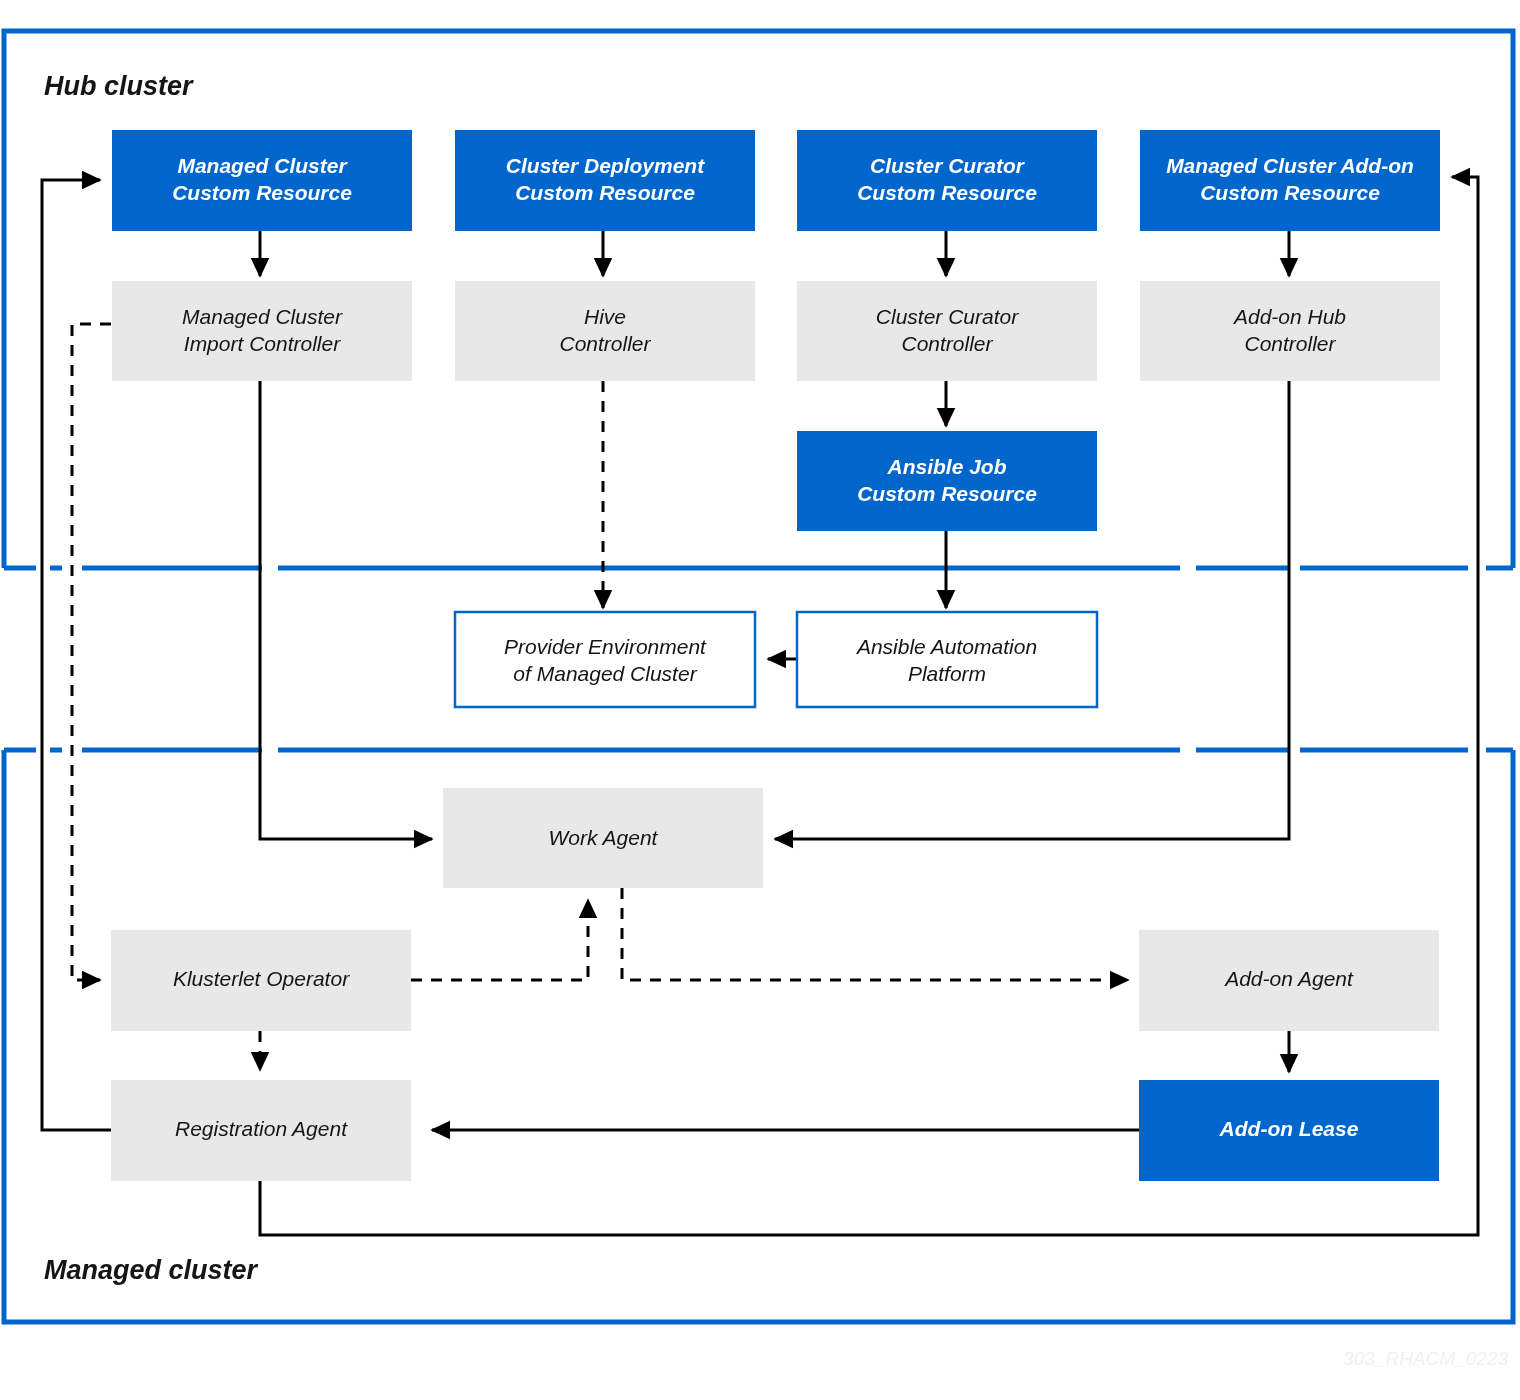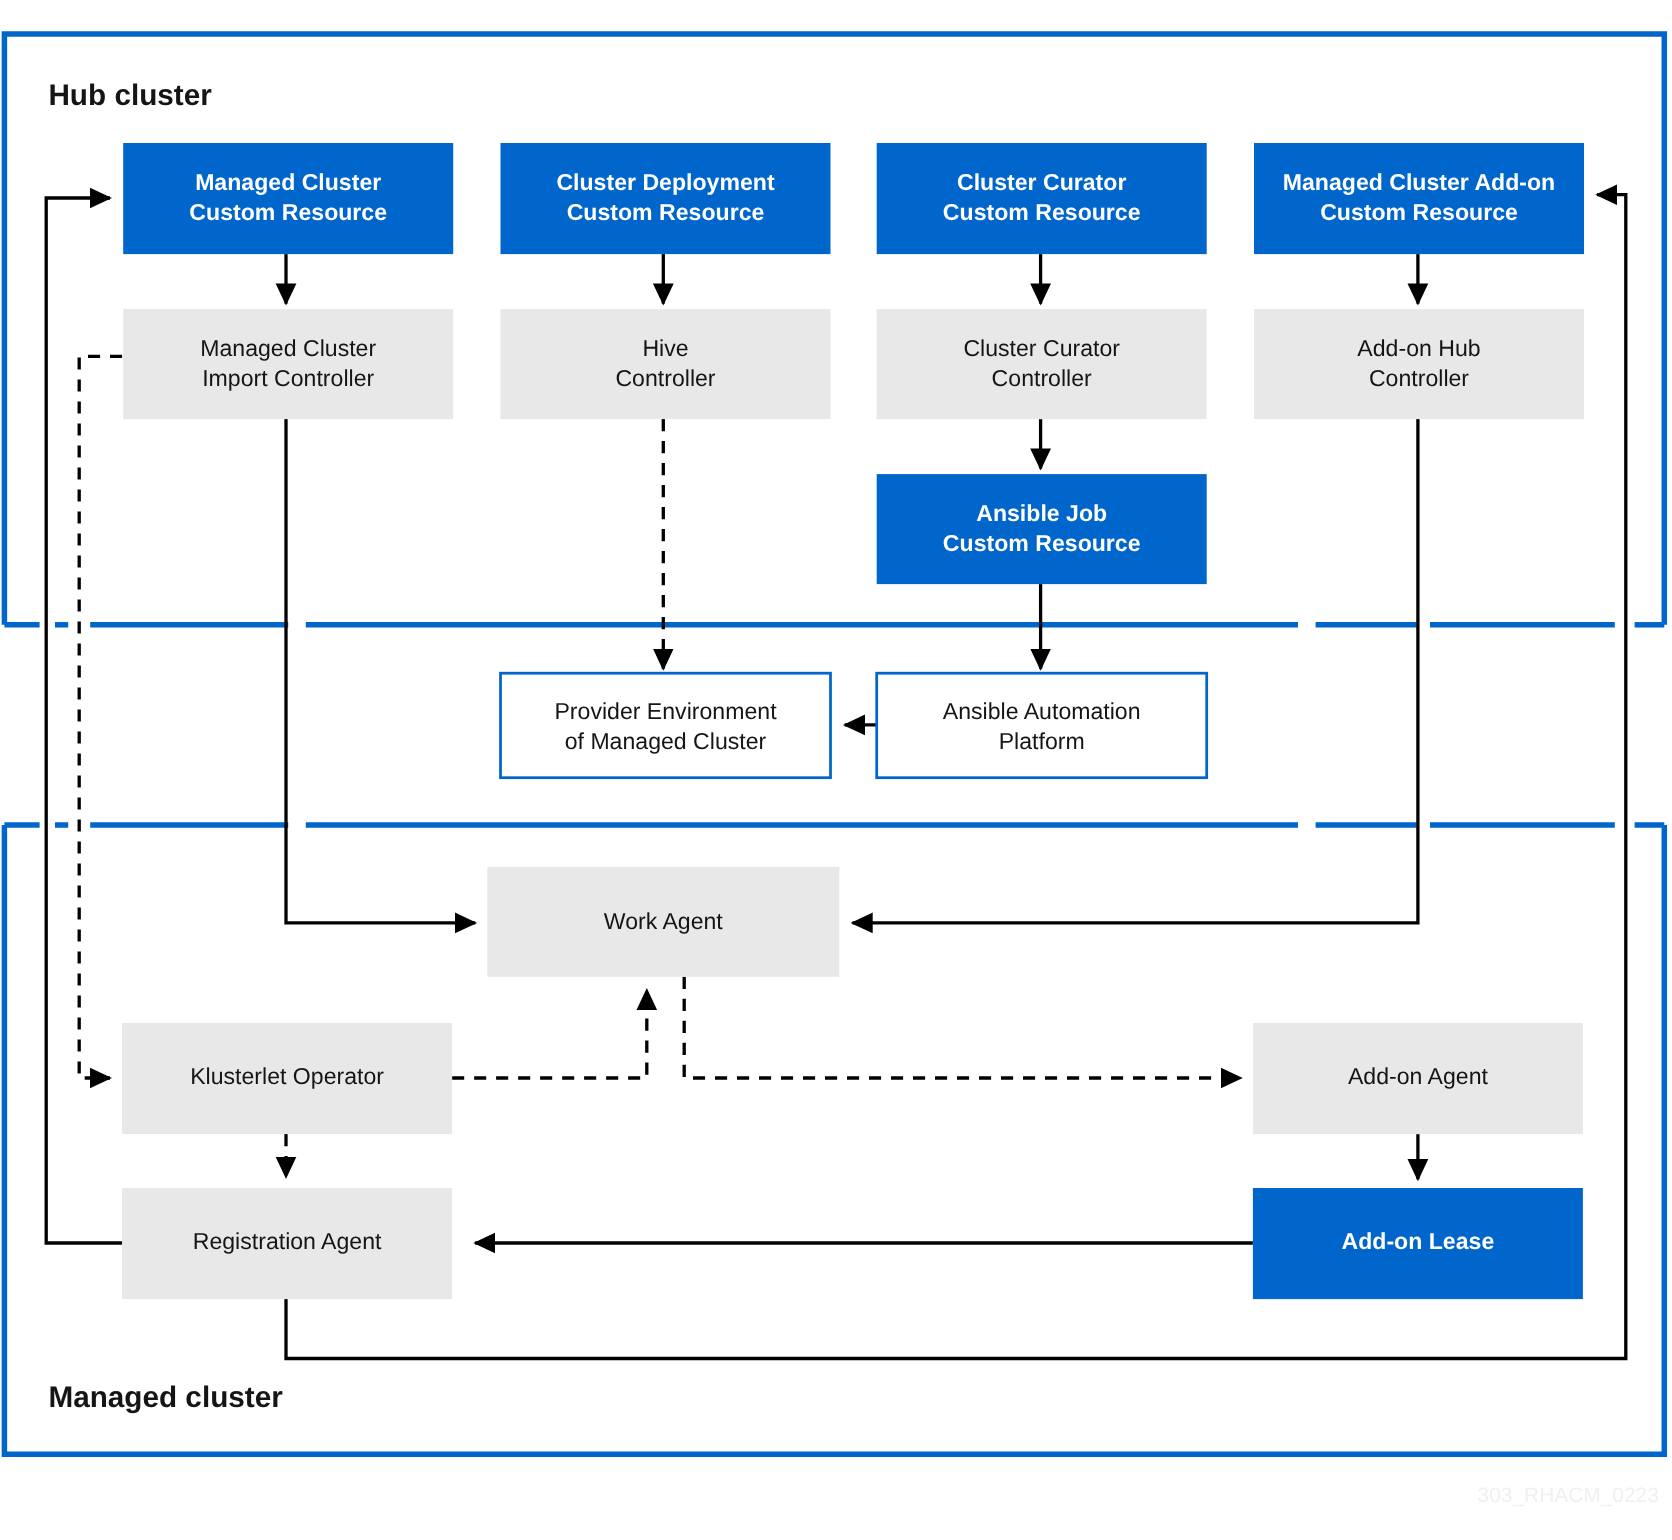--- a/index.html
+++ b/index.html
@@ -10,20 +10,21 @@
   body {
     width: 1520px;
     height: 1400px;
     font-family: "Liberation Sans", sans-serif;
     overflow: hidden;
   }
   #diagram-root {
     position: relative;
     width: 1520px;
     height: 1188px;
+    font-style: italic;
   }
   svg#diagram {
     display: block;
     width: 1520px;
     height: 1400px;
   }
   .zone-frame {
     fill: none;
     stroke: #0066cc;
     stroke-width: 5;

